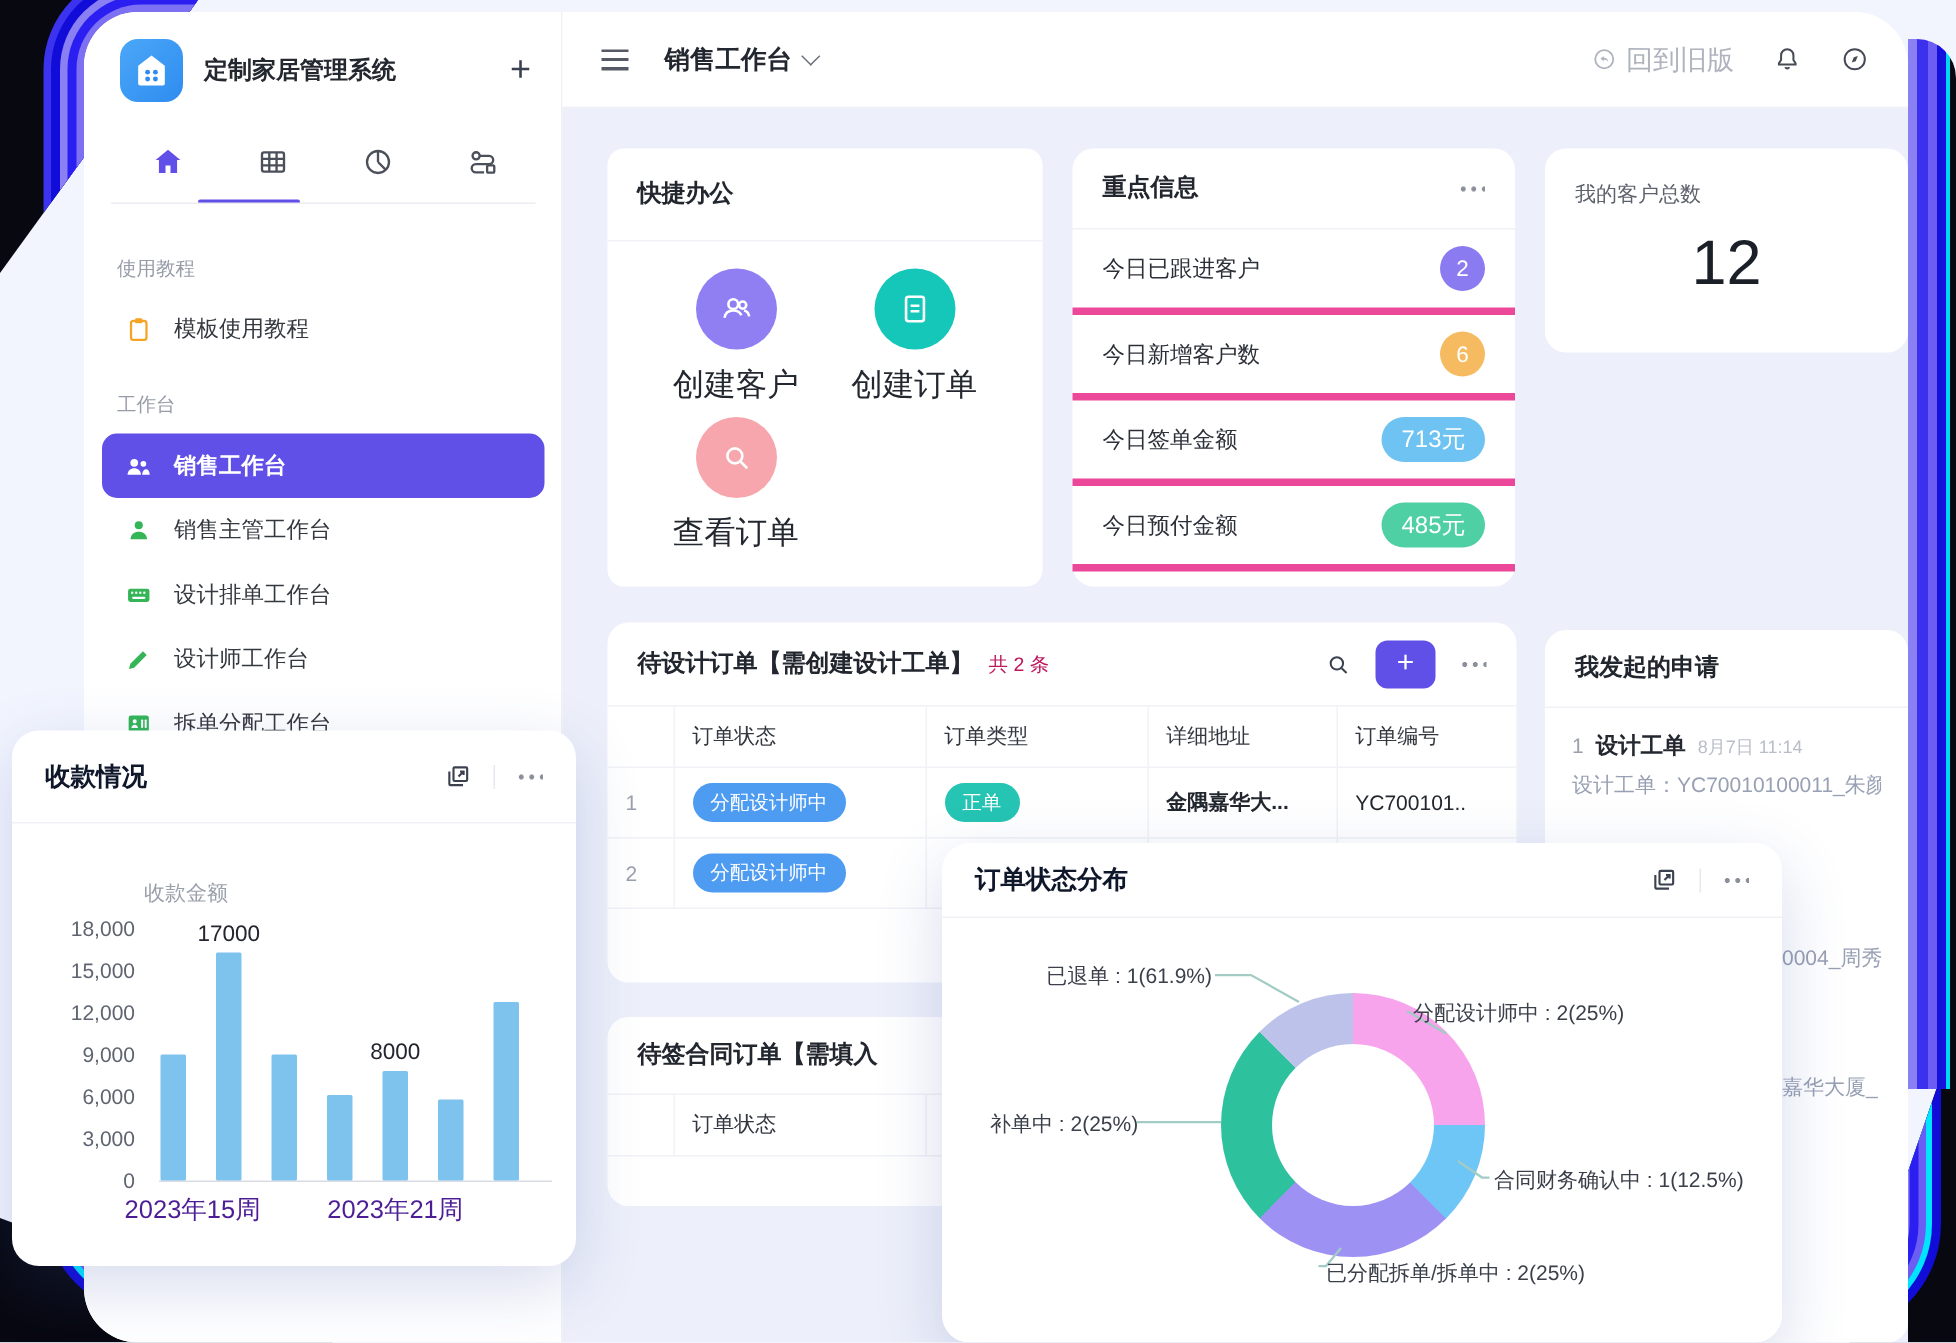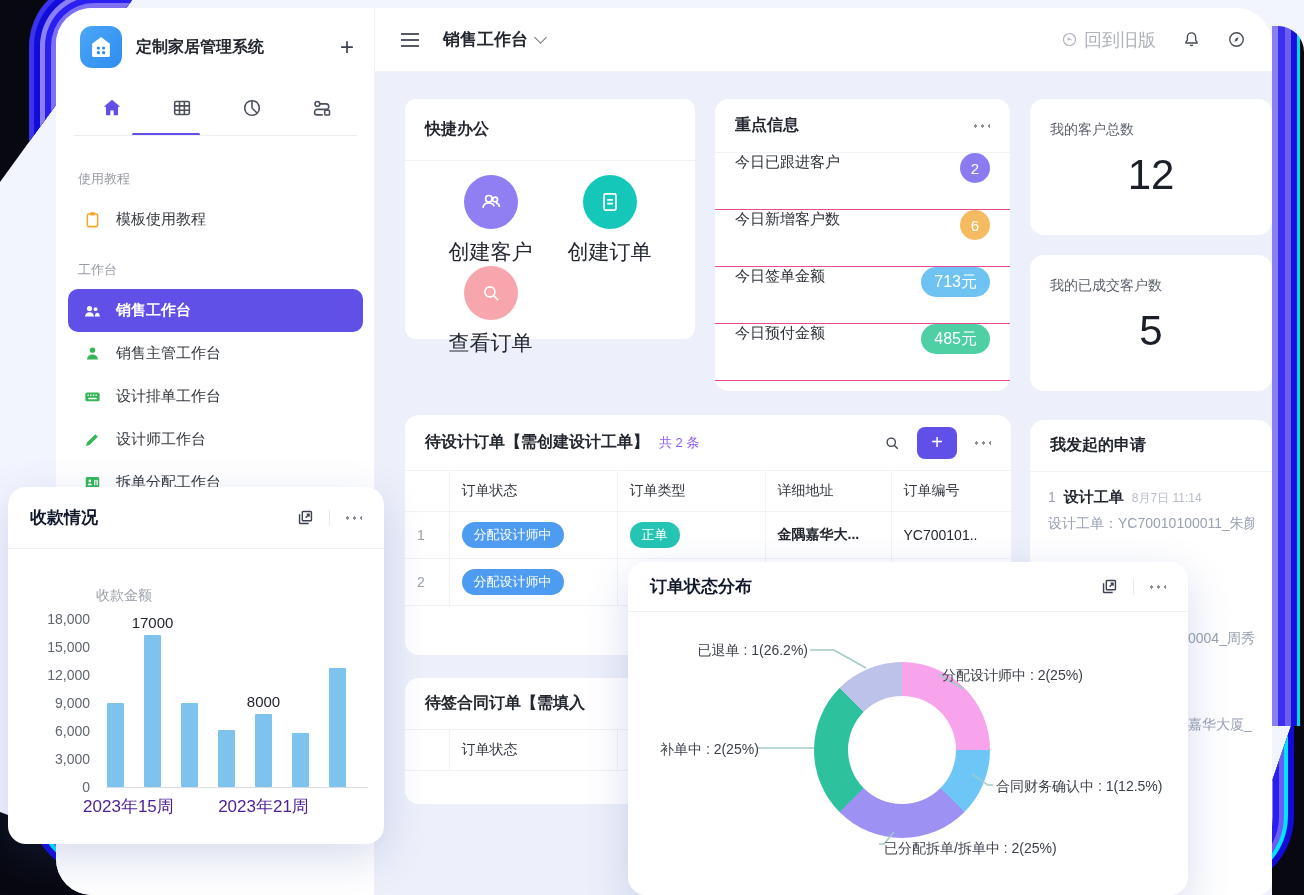--- a/index.html
+++ b/index.html
@@ -58,44 +58,44 @@
 
   
   .content { position:absolute; left:319px; top:64px; width:897px; height:823px; background:#edf0fa; }
   .card { position:absolute; background:#fff; border-radius:14px; }
   .card-head { display:flex; align-items:center; padding:0 20px; border-bottom:1px solid #f1f2f6; }
   .card-title { font-size:16px; font-weight:700; color:#22262e; }
   .dots { width:18px; height:6px; cursor:pointer;
     background:radial-gradient(circle 1.7px,#8a8f9a 1.6px,transparent 1.8px); background-size:7px 6px; background-position:0 50%; background-repeat:repeat-x; }
   .vline { width:1px; height:16px; background:#e8e9ef; }
 
-  .c-quick { left:30px; top:27px; width:290px; height:240px;border-radius:11px; }
+  .c-quick { left:30px; top:27px; width:290px; height:292px;border-radius:11px; }
   .c-quick .card-head { height:62px; }
   .quick-grid { position:absolute; left:0; top:62px; right:0; bottom:0; display:grid; grid-template-columns:1fr 1fr;
     grid-template-rows:1fr 1fr; padding:14px 26px 18px; }
   .qa { display:flex; flex-direction:column; align-items:center; justify-content:center; gap:9px; cursor:pointer; }
   .qa-circle { width:54px; height:54px; border-radius:50%; display:flex; align-items:center; justify-content:center; }
   .qa-label { font-size:21px; color:#23272f; }
 
   .c-key { left:340px; top:27px; width:295px; height:292px; }
   .c-key .card-head { height:54px; }
-  .key-row { height:57px; display:flex; align-items:flex-start; padding:0 20px; border-bottom:1px solid #ec4899; }
+  .key-row { height:57px; display:flex; align-items:center; padding:0 20px; border-bottom:5px solid #ec4899; }
   .key-label { font-size:15px; color:#2c3038; }
   .key-badge { margin-left:auto; color:#fff; display:flex; align-items:center; justify-content:center; }
   .badge-circle { width:30px; height:30px; border-radius:50%; font-size:15px; }
   .badge-pill { height:30px; border-radius:15px; padding:0 13px; font-size:16px; }
 
   .c-stat1 { left:655px; top:27px; width:242px; height:136px; }
   .c-stat2 { left:655px; top:183px; width:242px; height:136px; }
   .stat-label { position:absolute; left:20px; top:22px; font-size:14px; color:#5c616c; }
   .stat-value { position:absolute; left:0; right:0; top:52px; text-align:center; font-size:42px; color:#1b1f27; }
 
   .c-orders { left:30px; top:343px; width:606px; height:240px; }
   .c-orders .card-head { height:56px; }
-  .order-count { font-size:13px; color:#8b5cf6; margin-left:10px; }
+  .order-count { font-size:13px; color:#be185d; margin-left:10px; }
   .head-tools { margin-left:auto; display:flex; align-items:center; gap:16px; }
   .plus-btn { width:40px; height:32px; border-radius:8px; background:#6050E8; color:#fff; font-size:20px;
     display:flex; align-items:center; justify-content:center; cursor:pointer; }
   table.grid { border-collapse:collapse; width:100%; table-layout:fixed; }
   .grid th, .grid td { border-right:1px solid #f0f2f6; border-bottom:1px solid #f0f2f6; text-align:left;
     padding:0 12px; white-space:nowrap; overflow:hidden; }
   .grid th { height:40px; font-size:14px; font-weight:400; color:#33373f; }
   .grid td { height:47px; font-size:14px; color:#23272f; }
   .grid .idx { color:#9aa0ab; }
   .pill { display:inline-block; padding:4px 12px; border-radius:14px; color:#fff; font-size:13px; }
@@ -363,24 +363,20 @@
       </div>
       <div class="key-row">
         <span class="key-label">今日预付金额</span>
         <span class="key-badge badge-pill" style="background: rgb(78, 207, 164);">485元</span>
       </div>
     </div>
 
     <div class="card c-stat1">
       <span class="stat-label">我的客户总数</span>
       <span class="stat-value">12</span>
-    </div>
-    <div class="card c-stat2">
-      <span class="stat-label">我的已成交客户数</span>
-      <span class="stat-value">5</span>
     </div>
 
     <div class="card c-orders">
       <div class="card-head">
         <span class="card-title">待设计订单【需创建设计工单】</span>
         <span class="order-count">共 2 条</span>
         <span class="head-tools">
           <span style="display:flex;cursor:pointer">
             <svg width="18" height="18" viewBox="0 0 24 24" fill="none" stroke="#3c4150" stroke-width="1.8">
                 <circle cx="11" cy="11" r="5.5"></circle>
@@ -526,18 +522,18 @@
     </div>
   <svg class="leader-svg" width="560" height="333">
     <g fill="none" stroke="#a3cbc5" stroke-width="1.5">
       <path d="M182,88 L206,88 L238,106"></path>
       <path d="M336,127 L310,112"></path>
       <path d="M130,186 L186,186"></path>
       <path d="M344,212 L360,223 L365,223"></path>
       <path d="M266,270 L256,282 L251,282"></path>
     </g>
   </svg>
-  <span class="d-label dl-tl">已退单 : 1(26.2%)</span>
+  <span class="d-label dl-tl">已退单 : 1(61.9%)</span>
   <span class="d-label dl-tr">分配设计师中 : 2(25%)</span>
   <span class="d-label dl-l">补单中 : 2(25%)</span>
   <span class="d-label dl-r">合同财务确认中 : 1(12.5%)</span>
   <span class="d-label dl-b">已分配拆单/拆单中 : 2(25%)</span>
 </div>
 
 </body></html>

